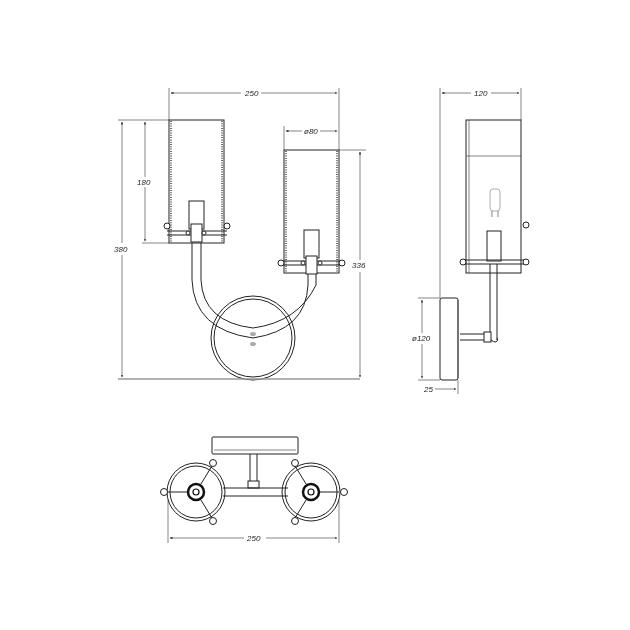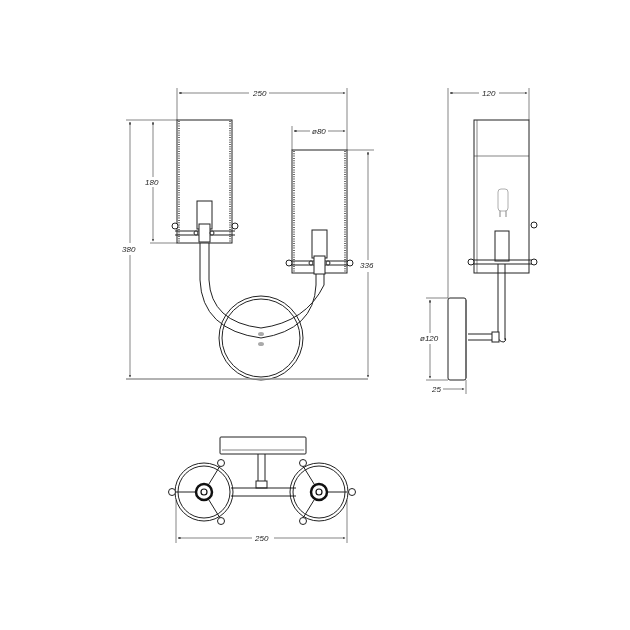--- a/index.html
+++ b/index.html
@@ -1,17 +1,17 @@
 <!DOCTYPE html>
 <html><head>
 <meta charset="utf-8">
 <style>
   html, body { margin: 0; padding: 0; background: #ffffff; }
   body { width: 630px; height: 630px; overflow: hidden; font-family: "Liberation Sans", sans-serif; }
-  #canvas { position: absolute; left: 16px; top: 0; width: 520px; height: 630px; }
+  #canvas { position: absolute; left: 8px; top: 0; width: 520px; height: 630px; }
   svg text { font-family: "Liberation Sans", sans-serif; font-style: italic; font-size: 8px; fill: #222; }
   .ln { stroke: #222; stroke-width: 1; fill: none; }
   .thin { stroke: #333; stroke-width: 0.6; fill: none; }
   .dim { stroke: #333; stroke-width: 0.6; fill: none; }
   .fillw { fill: #fff; stroke: #222; stroke-width: 1; }
   .gray { stroke: #999; stroke-width: 1.5; fill: none; }
   .dot { stroke: #333; stroke-width: 1.4; stroke-dasharray: 1 1.3; fill: none; }
 </style>
 </head>
 <body>

